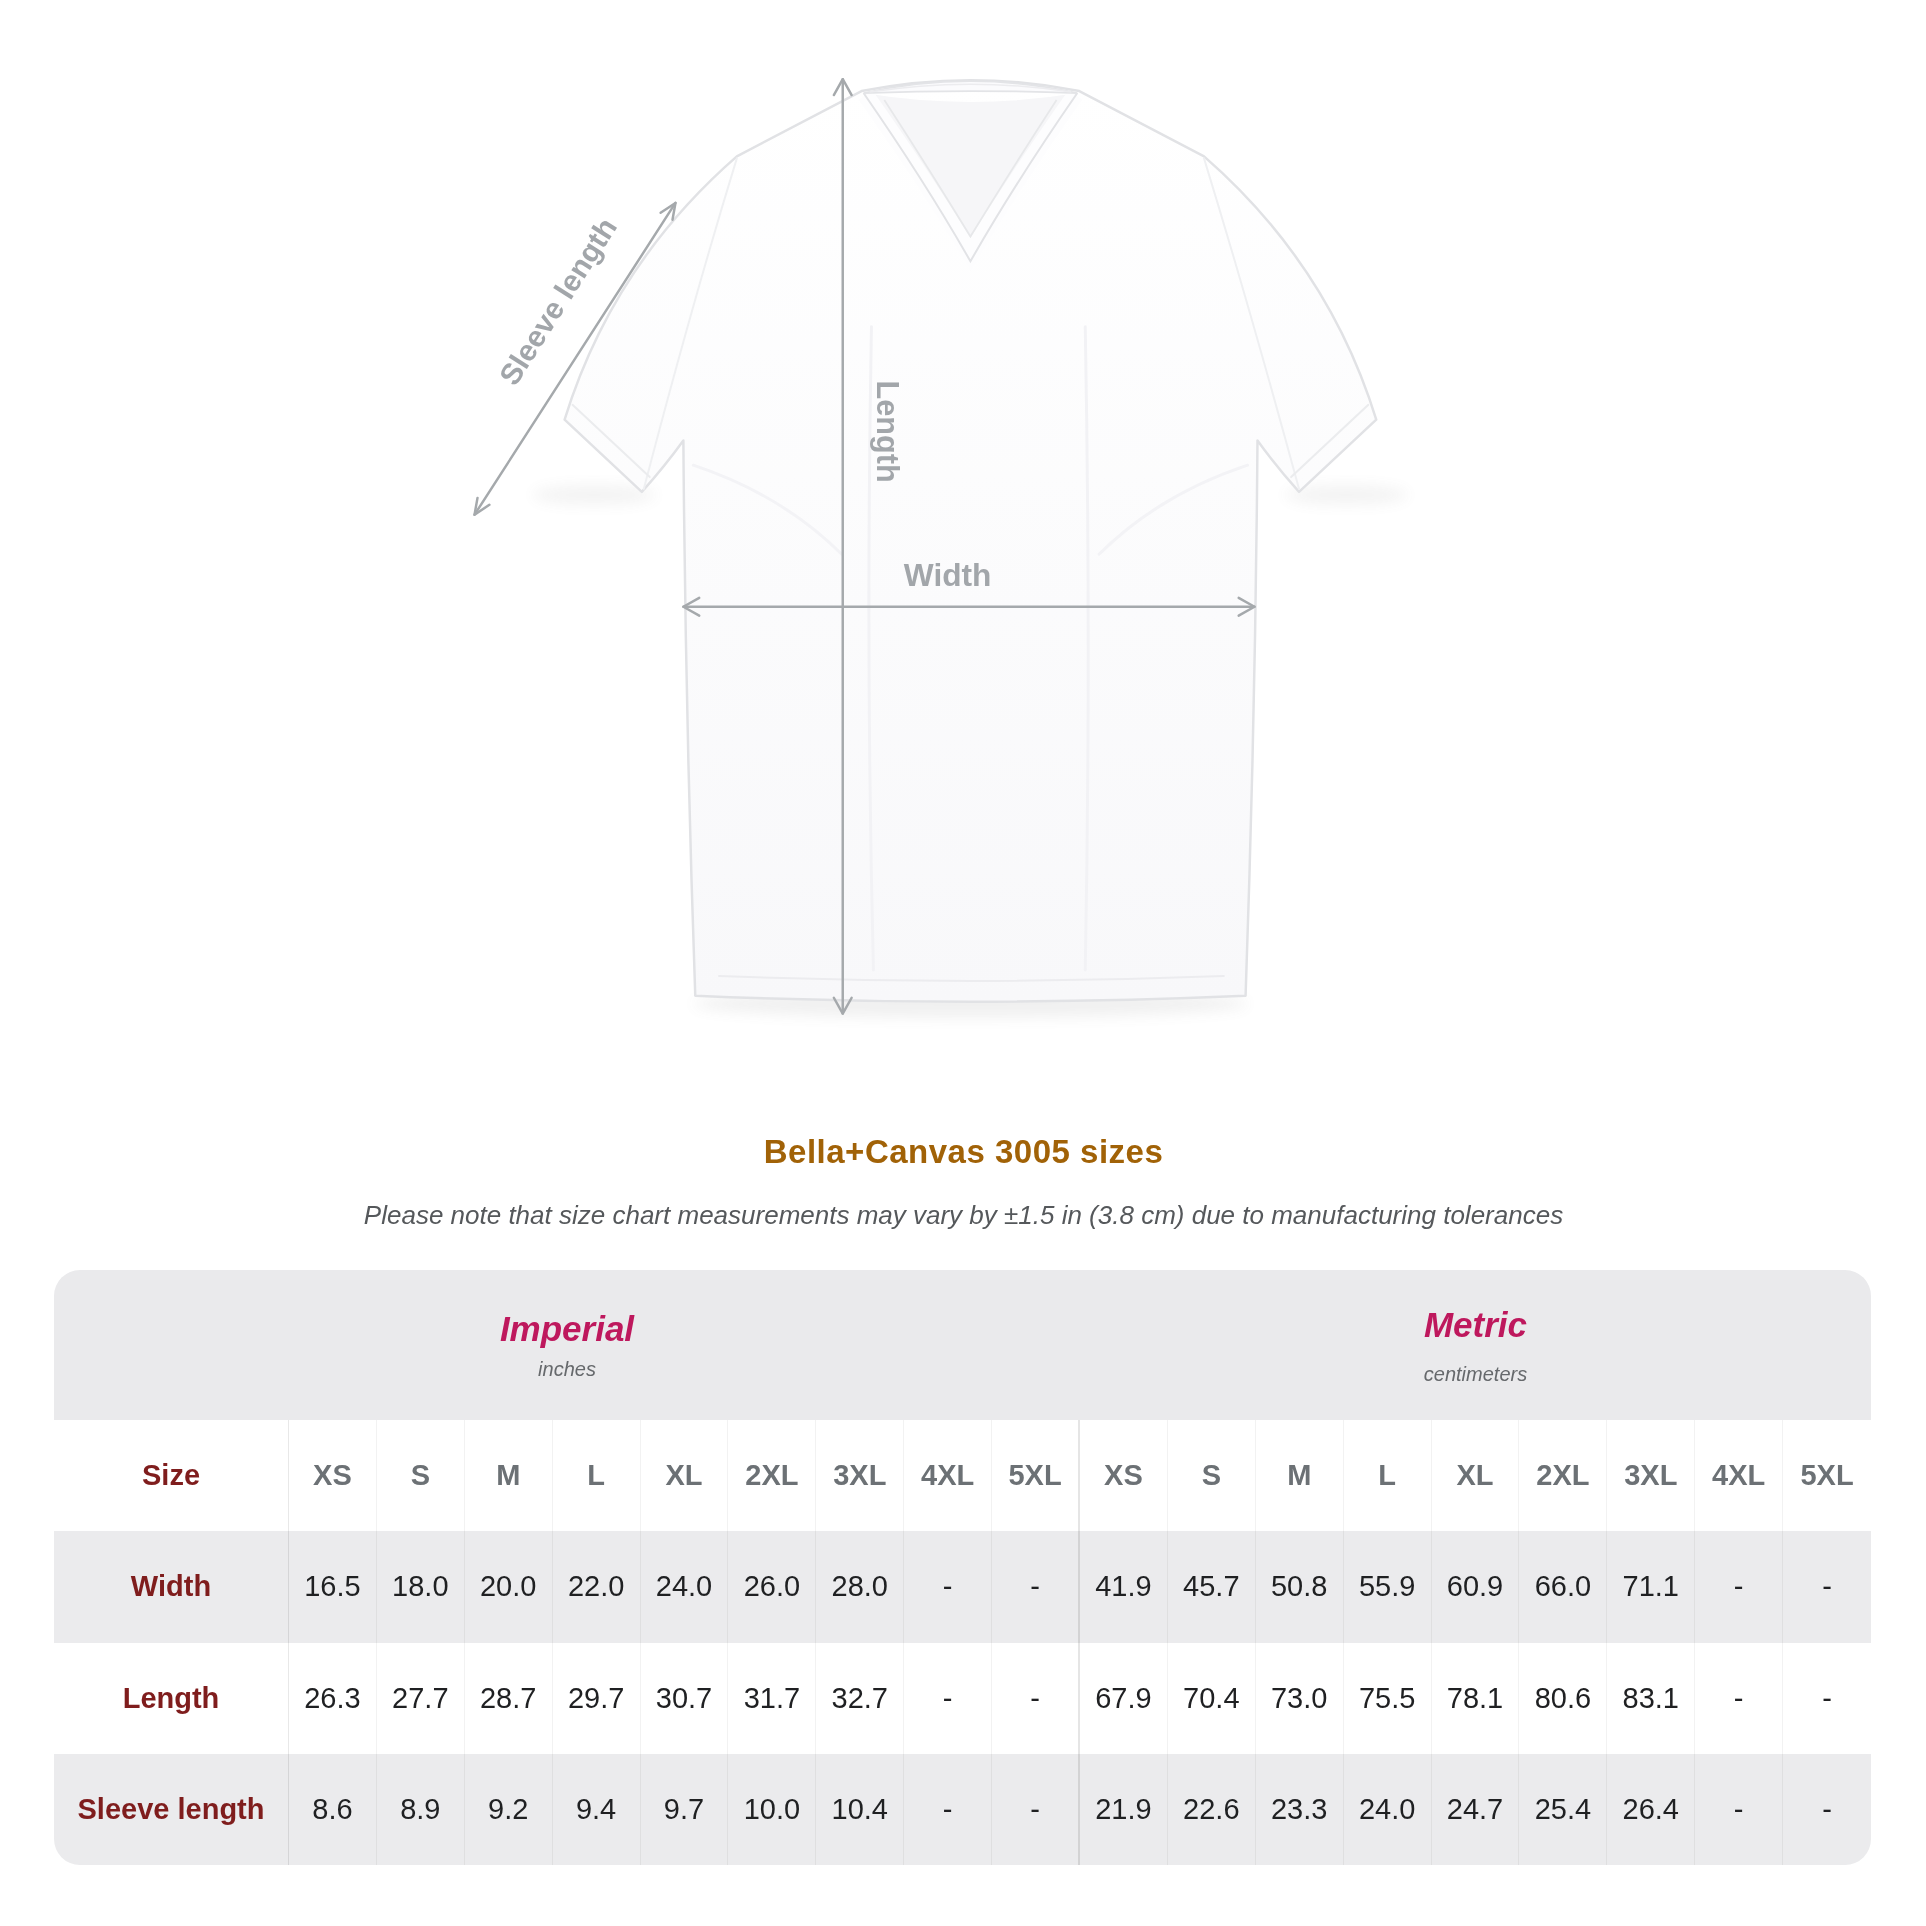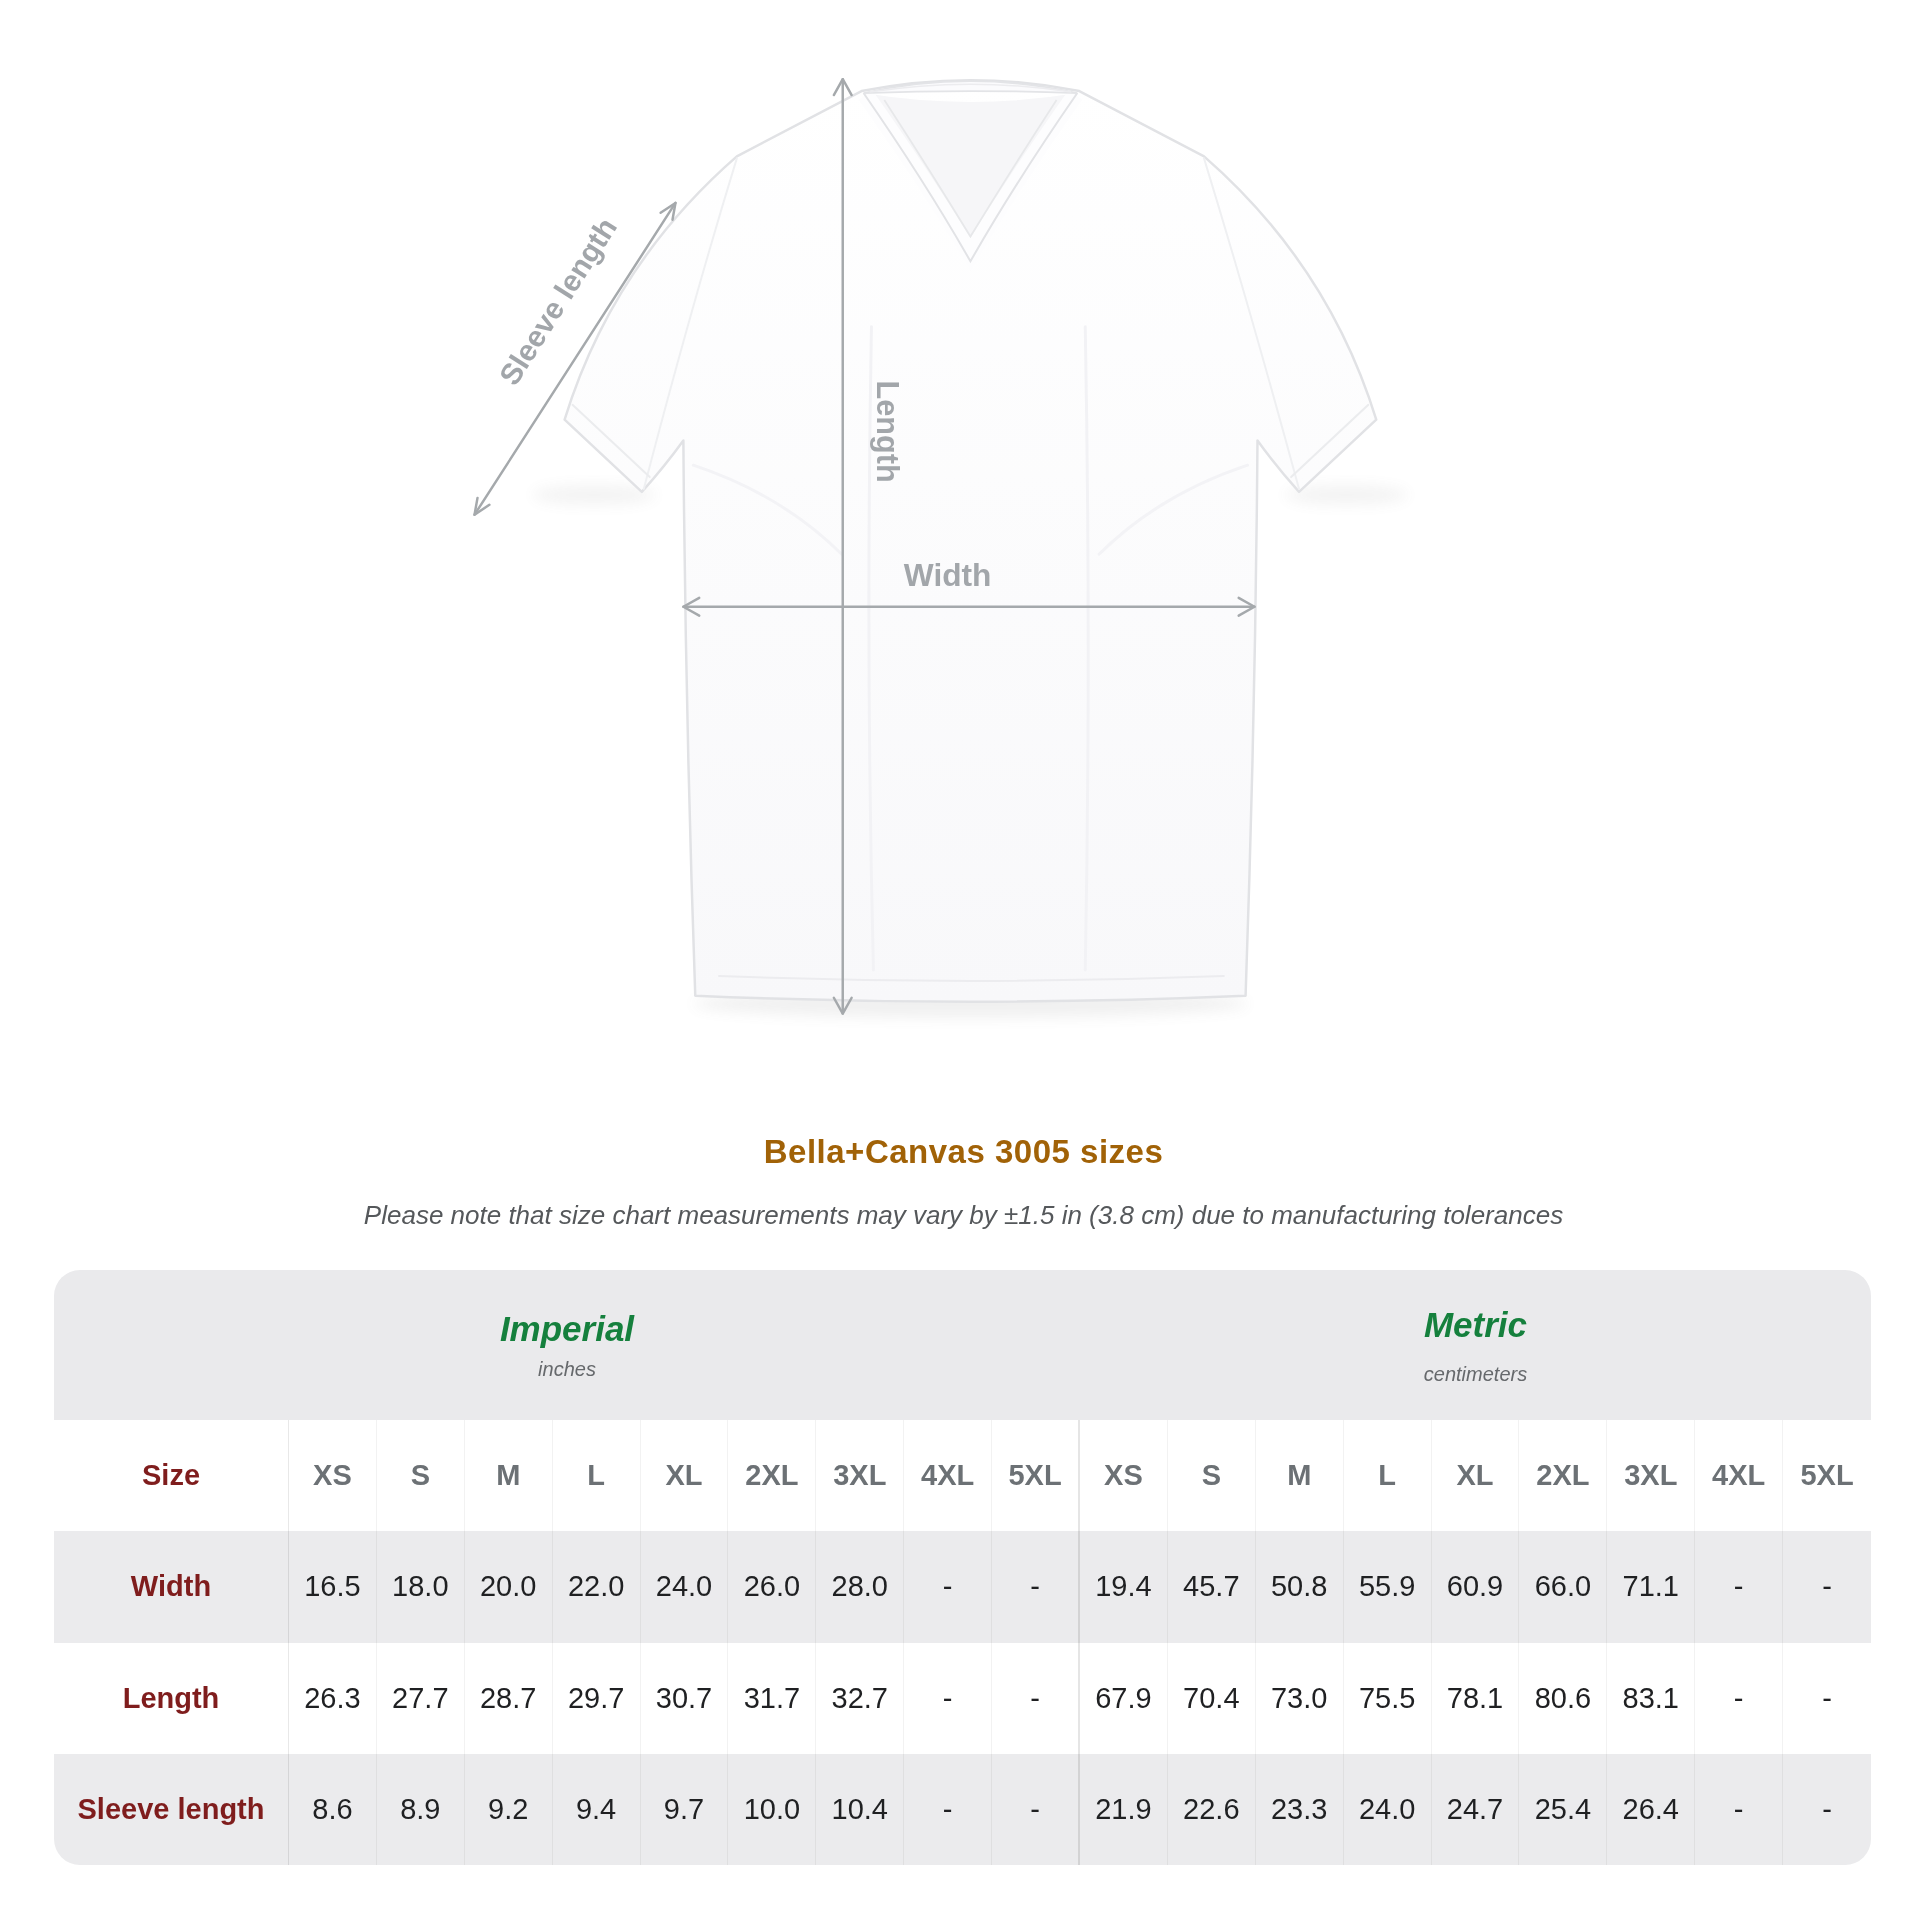--- a/index.html
+++ b/index.html
@@ -23,21 +23,21 @@
     position:absolute;left:54px;top:1270px;width:1817px;height:595px;
     display:grid;grid-template-columns:235px repeat(18,1fr);
     grid-template-rows:150px repeat(4,1fr);
     border-radius:26px;overflow:hidden;background:#ffffff;
   }
   .uh{
     background:#eaeaec;display:flex;flex-direction:column;align-items:center;justify-content:center;gap:9px;
   }
   .uh-imp{grid-column:1 / 11;}
   .uh-met{grid-column:11 / 20;gap:18px;}
-  .unit-name{font-size:35px;font-weight:bold;font-style:italic;color:#15803d;}
+  .unit-name{font-size:35px;font-weight:bold;font-style:italic;color:#be185d;}
   .unit-sub{font-size:20px;font-style:italic;color:#66696c;}
   .c{
     display:flex;align-items:center;justify-content:center;
     font-size:29px;color:#1f2022;border-right:1px solid rgba(0,0,0,0.05);
   }
   .th{font-weight:bold;color:#6c7175;}
   .lab{font-weight:bold;color:#7f1d1d;border-right:1px solid rgba(0,0,0,0.09);}
   .sep{border-right:2px solid rgba(0,0,0,0.10);}
   .end{border-right:none;}
   .g{background:#ebebed;}
@@ -162,21 +162,21 @@
     <div class="c lab g">Width</div>
     <div class="c g">16.5</div>
     <div class="c g">18.0</div>
     <div class="c g">20.0</div>
     <div class="c g">22.0</div>
     <div class="c g">24.0</div>
     <div class="c g">26.0</div>
     <div class="c g">28.0</div>
     <div class="c g">-</div>
     <div class="c g sep">-</div>
-    <div class="c g">19.4</div>
+    <div class="c g">41.9</div>
     <div class="c g">45.7</div>
     <div class="c g">50.8</div>
     <div class="c g">55.9</div>
     <div class="c g">60.9</div>
     <div class="c g">66.0</div>
     <div class="c g">71.1</div>
     <div class="c g">-</div>
     <div class="c g end">-</div>
 
     <div class="c lab">Length</div>

